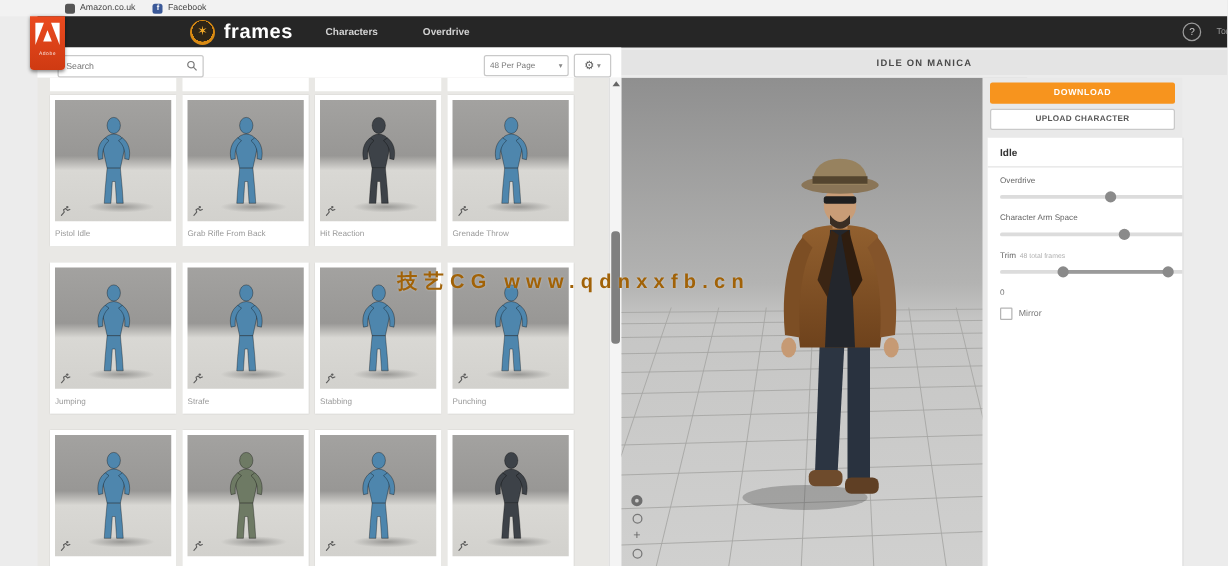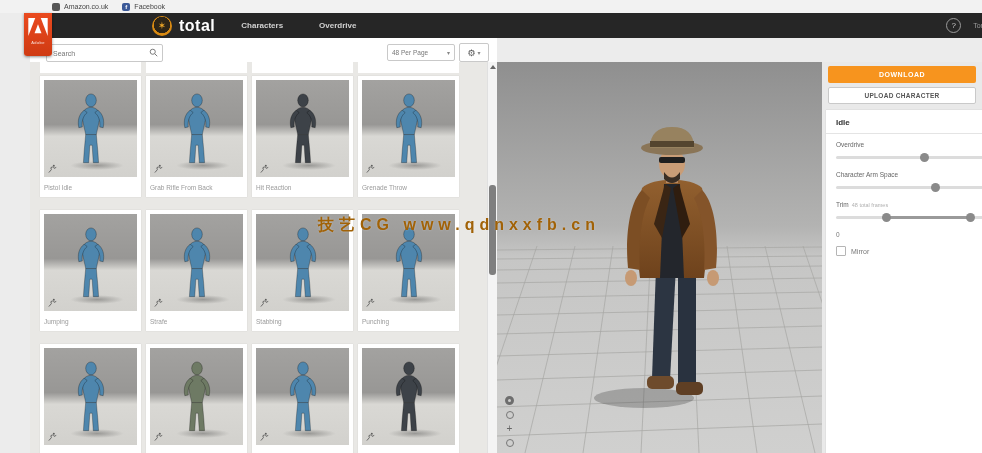--- a/index.html
+++ b/index.html
@@ -62,21 +62,21 @@
 
   
   .viewport{position:absolute;left:497px;top:62px;width:325px;height:391px;overflow:hidden;cursor:grab;}
   .viewport svg.scene{position:absolute;inset:0;}
   .vp-controls{position:absolute;left:8px;bottom:6px;display:flex;flex-direction:column;align-items:center;gap:6px;}
   .vpc-ring{width:9px;height:9px;border-radius:50%;border:3px solid #6e6e6e;box-sizing:border-box;cursor:pointer;}
   .vpc-circle{width:8px;height:8px;border-radius:50%;border:1.5px solid #777;box-sizing:border-box;cursor:pointer;}
   .vpc-plus{color:#666;font-size:10px;line-height:8px;cursor:pointer;}
 
   
-  .rpanel{position:absolute;left:822px;top:62px;width:160px;height:391px;background:#e9e9e9;}
+  .rpanel{position:absolute;left:786px;top:62px;width:160px;height:391px;background:#e9e9e9;}
   .btn-download{position:absolute;left:6px;top:4px;width:148px;height:17px;background:#f7941e;border:none;border-radius:2px;color:#fff;font-weight:bold;font-size:7px;letter-spacing:.5px;cursor:pointer;font-family:inherit;}
   .btn-upload{position:absolute;left:6px;top:25px;width:148px;height:17px;background:#fff;border:1px solid #c9c9c9;border-radius:2px;color:#555;font-weight:bold;font-size:6.5px;letter-spacing:.3px;cursor:pointer;font-family:inherit;}
   .panel-card{position:absolute;left:4px;top:48px;width:156px;height:343px;background:#fff;box-shadow:0 0 1px rgba(0,0,0,.2);box-sizing:border-box;padding:8px 0 0 10px;overflow:hidden;}
   .anim-name{font-size:8px;font-weight:bold;color:#333;}
   .panel-divider{height:1px;background:#e4e4e4;margin:6px 0 7px -10px;}
   .ctl-label{font-size:6.5px;color:#666;margin-bottom:5px;}
   .frames{color:#b0b0b0;font-size:5.5px;margin-left:3px;}
   .slider{position:relative;height:9px;margin-bottom:9px;margin-right:-6px;}
   .slider .track{position:absolute;left:0;right:0;top:3px;height:3px;background:#dcdcdc;border-radius:2px;}
   .slider .track-active{position:absolute;top:3px;height:3px;background:#9a9a9a;border-radius:2px;}
@@ -119,21 +119,21 @@
     </span>
     <span class="bookmark">
       <span class="bm-ico fb">f</span>
       <span>Facebook</span>
     </span>
   </div>
 
   <div class="navbar">
     <span class="brand">
       <span class="brand-badge">✶</span>
-      <span class="brand-name">total</span>
+      <span class="brand-name">frames</span>
     </span>
     <span class="nav-links">
       <span class="nav-link">Characters</span>
       <span class="nav-link">Overdrive</span>
     </span>
     <span class="nav-right">
       <span class="help-circle">?</span>
       <span class="account">Tony</span>
     </span>
   </div>
@@ -321,20 +321,23 @@
       <div class="card-label"></div>
     </div>
   </div>
   </div>
 
   <div class="scrollbar">
     <div class="sb-up"></div>
     <div class="sb-thumb"></div>
   </div>
 
+  <div class="vheader">
+    <span class="vtitle">IDLE ON MANICA</span>
+  </div>
 
   <div class="viewport">
     <svg class="scene" width="325" height="391" viewBox="0 0 325 391">
       <defs>
         <linearGradient id="bggrad" x1="0" y1="0" x2="0" y2="1">
           <stop offset="0" stop-color="#8f8f8f"></stop>
           <stop offset="0.42" stop-color="#b3b3b2"></stop>
           <stop offset="0.5" stop-color="#c6c6c5"></stop>
           <stop offset="1" stop-color="#d0d0cf"></stop>
         </linearGradient>

